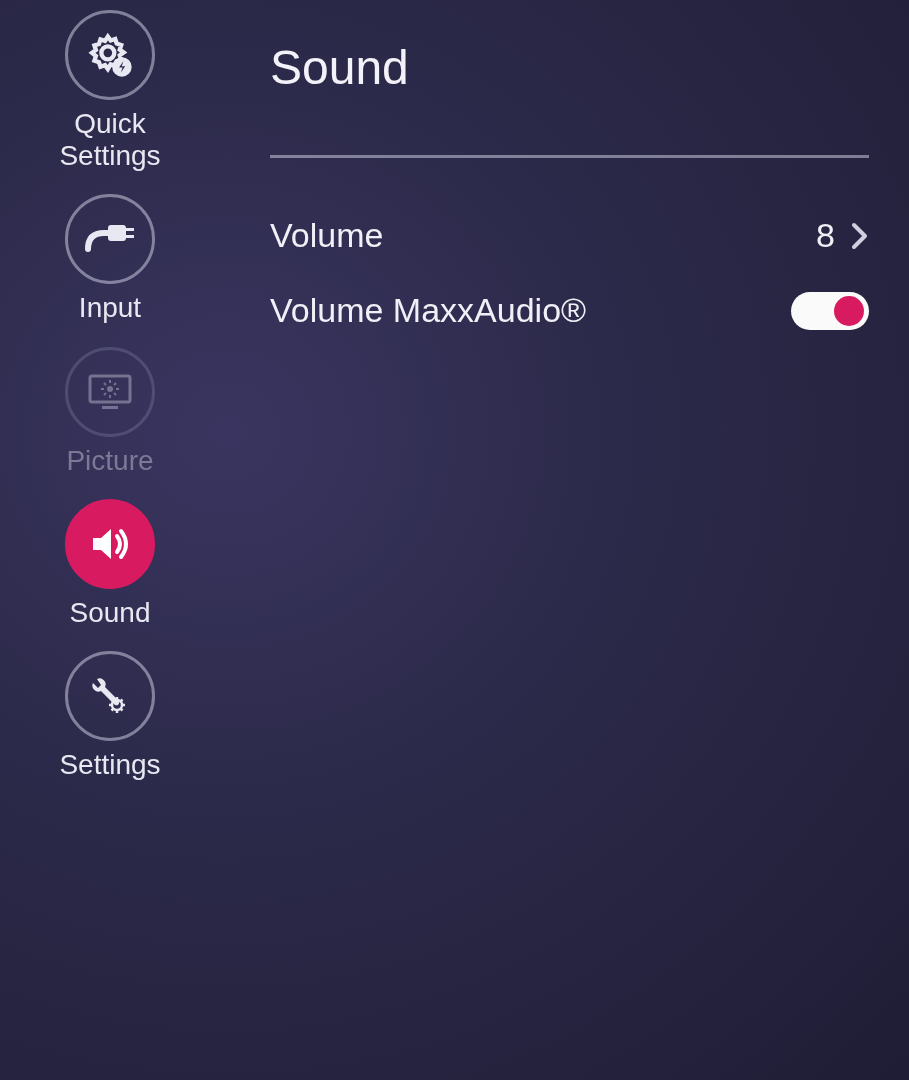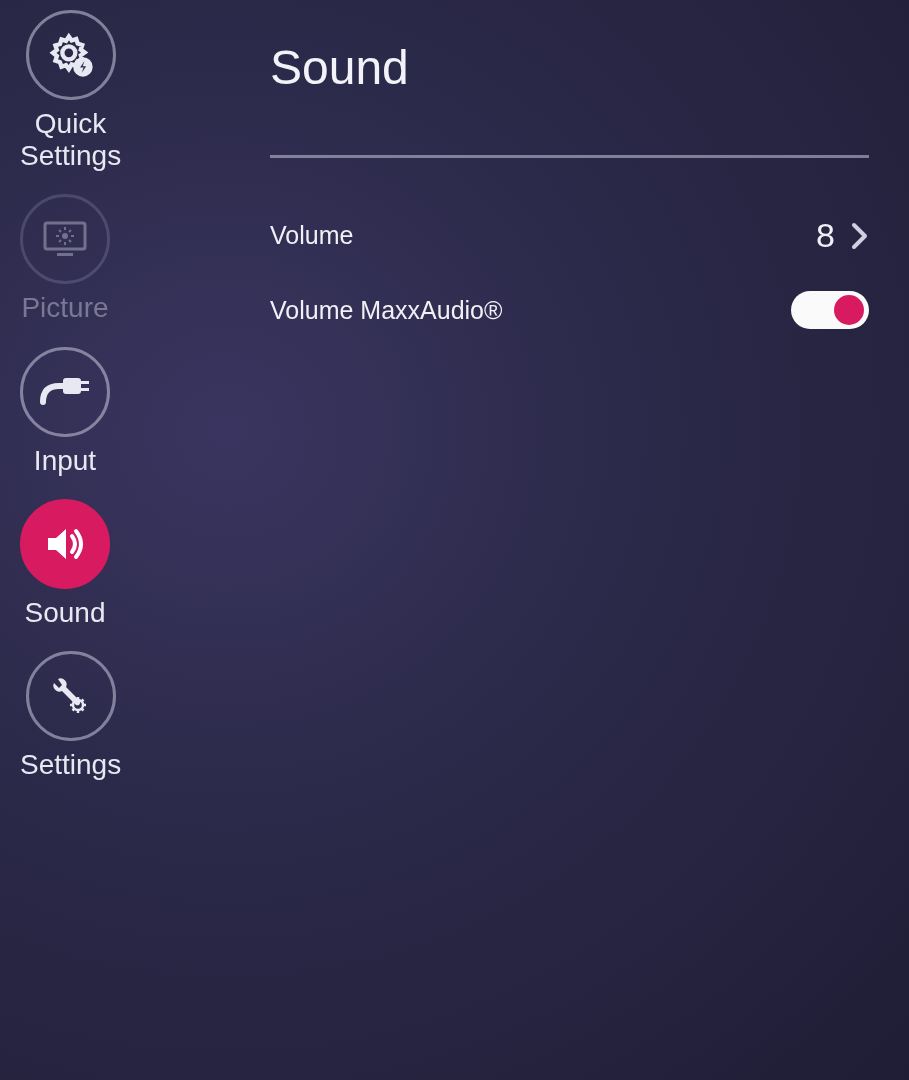--- a/index.html
+++ b/index.html
@@ -10,21 +10,21 @@
     color: #e8e8f2;
     display: flex;
   }
 
   
   .sidebar {
     width: 200px;
     padding-top: 10px;
     display: flex;
     flex-direction: column;
-    align-items: flex-start;
+    align-items: center;
     gap: 22px;
     padding-left: 20px;
   }
   .side-item {
     display: flex;
     flex-direction: column;
     align-items: center;
     gap: 8px;
     cursor: pointer;
   }
@@ -71,21 +71,21 @@
     margin-bottom: 40px;
   }
   .row {
     display: flex;
     align-items: center;
     justify-content: space-between;
     padding: 18px 0;
     cursor: pointer;
   }
   .row-label {
-    font-size: 25px;
+    font-size: 34px;
     color: #f0f0f6;
   }
   .row-right {
     display: flex;
     align-items: center;
     gap: 16px;
     font-size: 34px;
     color: #f0f0f6;
   }
   .chevron {
@@ -122,20 +122,32 @@
         <g fill="none" stroke="#e8e8f2" stroke-width="2">
           <circle cx="11" cy="11" r="3"></circle>
           <path d="M11 3.5l1.3 1.8 2.1-.7.7 2.1 2.1.7-.7 2.1 1.8 1.3-1.8 1.3.7 2.1-2.1.7-.7 2.1-2.1-.7L11 18.5l-1.3-1.8-2.1.7-.7-2.1-2.1-.7.7-2.1L3.7 11l1.8-1.3-.7-2.1 2.1-.7.7-2.1 2.1.7L11 3.5z"></path>
         </g>
         <circle cx="17.5" cy="17.5" r="4.5" fill="#e8e8f2"></circle>
         <path d="M18.2 14.8l-2 3h1.6l-0.8 2.4 2-3h-1.6z" fill="#2c2a4a"></path>
       </svg>
     </div>
     <div class="side-label" style="white-space:pre-line">Quick
 Settings</div>
+  </div>
+
+  <div class="side-item">
+    <div class="side-icon-circle">
+      <svg width="56" height="40" viewBox="0 0 56 40">
+        <path d="M6 30 Q6 14 22 14 L30 14" fill="none" stroke="#e8e8f2" stroke-width="6" stroke-linecap="round"></path>
+        <rect x="26" y="6" width="18" height="16" rx="3" fill="#e8e8f2"></rect>
+        <rect x="44" y="9" width="8" height="3" fill="#e8e8f2"></rect>
+        <rect x="44" y="16" width="8" height="3" fill="#e8e8f2"></rect>
+      </svg>
+    </div>
+    <div class="side-label">Input</div>
   </div>
 
   <div class="side-item">
     <div class="side-icon-circle dim">
       <svg width="52" height="44" viewBox="0 0 52 44">
         <rect x="6" y="6" width="40" height="26" rx="2" fill="none" stroke="rgba(180,180,200,0.5)" stroke-width="3"></rect>
         <rect x="18" y="36" width="16" height="3" fill="rgba(180,180,200,0.5)"></rect>
         <circle cx="26" cy="19" r="3" fill="rgba(180,180,200,0.5)"></circle>
         <g stroke="rgba(180,180,200,0.5)" stroke-width="2">
           <line x1="26" y1="10" x2="26" y2="13"></line>
@@ -143,32 +155,20 @@
           <line x1="17" y1="19" x2="20" y2="19"></line>
           <line x1="32" y1="19" x2="35" y2="19"></line>
           <line x1="20" y1="13" x2="22" y2="15"></line>
           <line x1="30" y1="23" x2="32" y2="25"></line>
           <line x1="32" y1="13" x2="30" y2="15"></line>
           <line x1="22" y1="23" x2="20" y2="25"></line>
         </g>
       </svg>
     </div>
     <div class="side-label dim">Picture</div>
-  </div>
-
-  <div class="side-item">
-    <div class="side-icon-circle">
-      <svg width="56" height="40" viewBox="0 0 56 40">
-        <path d="M6 30 Q6 14 22 14 L30 14" fill="none" stroke="#e8e8f2" stroke-width="6" stroke-linecap="round"></path>
-        <rect x="26" y="6" width="18" height="16" rx="3" fill="#e8e8f2"></rect>
-        <rect x="44" y="9" width="8" height="3" fill="#e8e8f2"></rect>
-        <rect x="44" y="16" width="8" height="3" fill="#e8e8f2"></rect>
-      </svg>
-    </div>
-    <div class="side-label">Input</div>
   </div>
 
   <div class="side-item">
     <div class="side-icon-circle active">
       <svg width="50" height="42" viewBox="0 0 50 42">
         <path d="M8 15 L16 15 L26 6 L26 36 L16 27 L8 27 Z" fill="#ffffff"></path>
         <path d="M32 13 Q38 21 32 29" fill="none" stroke="#ffffff" stroke-width="4" stroke-linecap="round"></path>
         <path d="M36 8 Q46 21 36 34" fill="none" stroke="#ffffff" stroke-width="4" stroke-linecap="round"></path>
       </svg>
     </div>

